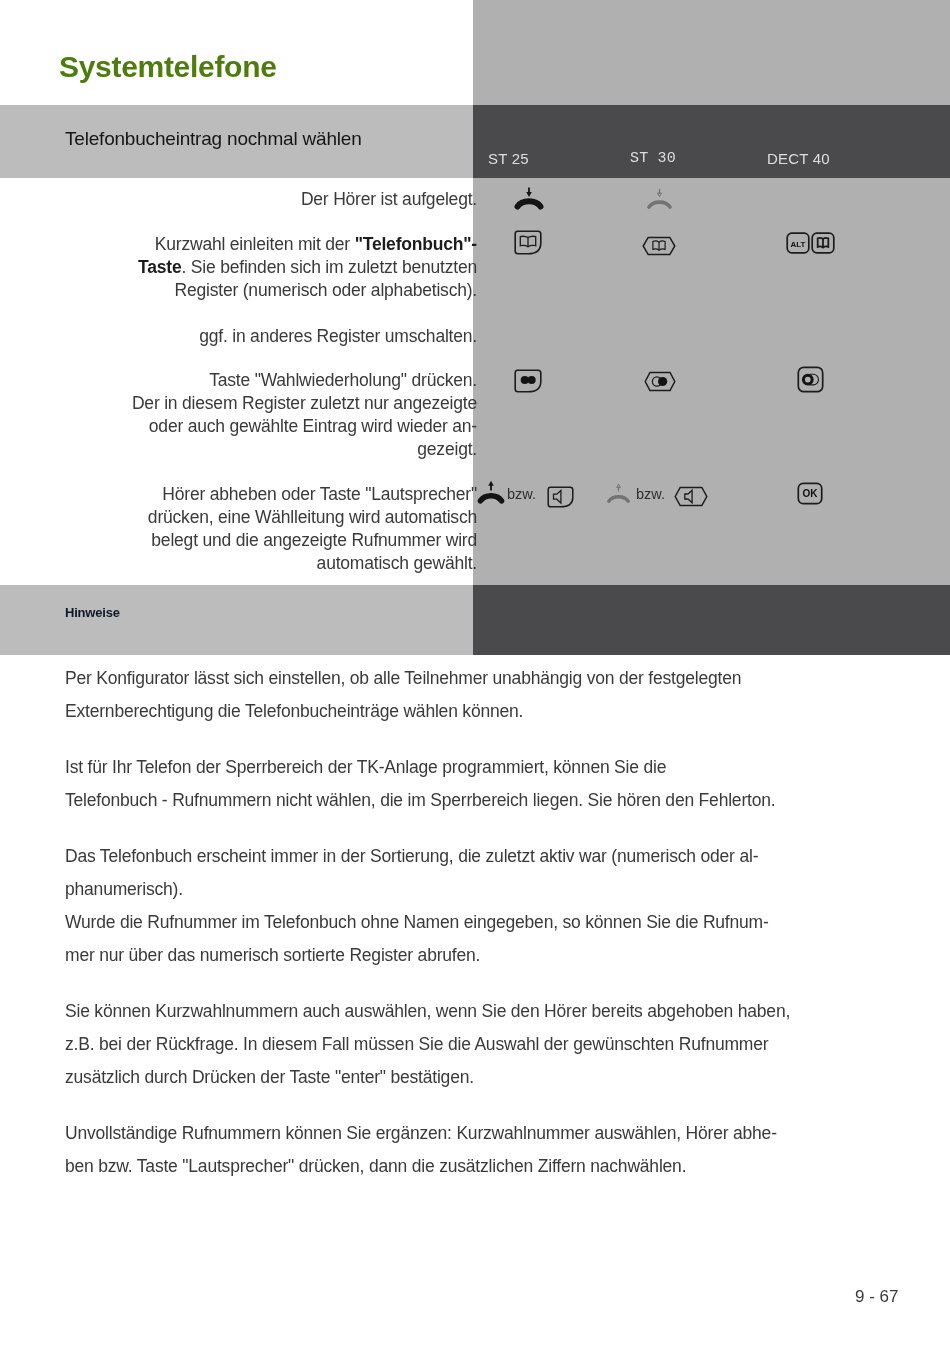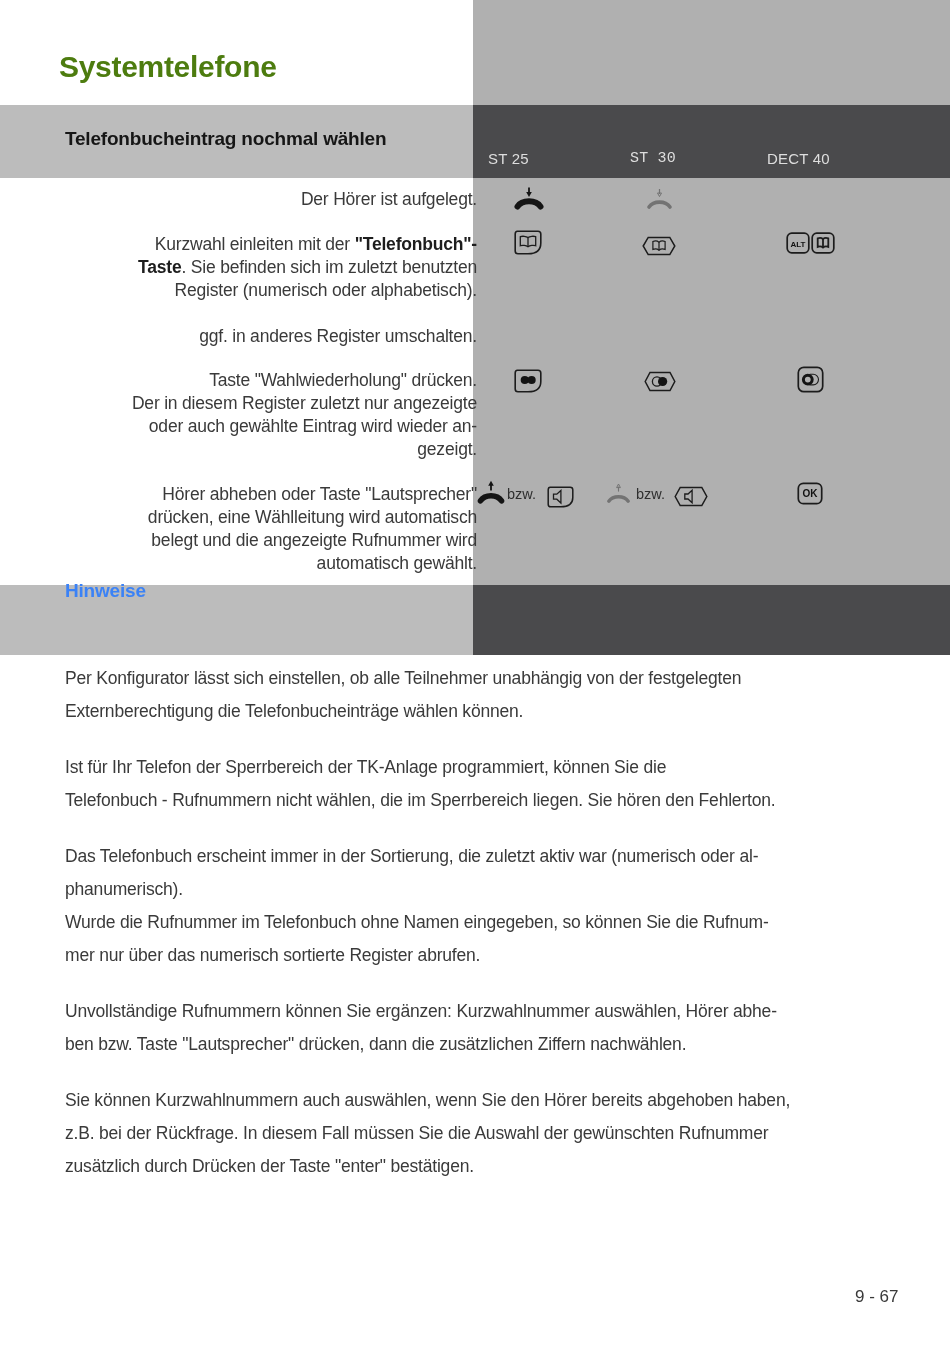--- a/index.html
+++ b/index.html
@@ -9,22 +9,22 @@
   }
   
   .right-col{position:absolute;left:473px;top:0;width:477px;height:585px;background:#b0b0b0;}
   .band-left{position:absolute;left:0;top:105px;width:473px;height:73px;background:#bcbcbc;}
   .band-right{position:absolute;left:473px;top:105px;width:477px;height:73px;background:#4a4a4c;}
   .hint-band-left{position:absolute;left:0;top:585px;width:473px;height:70px;background:#bcbcbc;}
   .hint-band-right{position:absolute;left:473px;top:585px;width:477px;height:70px;background:#4a4a4c;}
 
   
   .h1{position:absolute;left:59px;top:30px;font-size:30px;font-weight:bold;color:#4d7c0f;letter-spacing:-0.3px;}
-  .band-title{position:absolute;left:65px;top:128px;font-size:19px;font-weight:bold;color:#161616;letter-spacing:-0.2px;}
-  .hint-title{position:absolute;left:65px;top:580px;font-size:19px;font-weight:bold;color:#3b82f6;letter-spacing:-0.2px;}
+  .band-title{position:absolute;left:65px;top:128px;font-size:19px;font-weight:normal;color:#161616;letter-spacing:-0.2px;}
+  .hint-title{position:absolute;left:65px;top:605px;font-size:13px;font-weight:bold;color:#0f172a;letter-spacing:-0.2px;}
 
   .col-head{position:absolute;top:150px;font-size:15px;color:#dedede;letter-spacing:0.2px;}
   .col-head.c1{left:488px;}
   .col-head.c2{left:630px;font-family:Liberation Mono, monospace;}
   .col-head.c3{left:767px;}
 
   
   .step{
     position:absolute;left:65px;width:412px;margin:0;
     font-size:17.5px;line-height:23px;letter-spacing:-0.2px;color:#3a3a3a;
@@ -156,22 +156,22 @@
   <div class="hint-title">Hinweise</div>
   <div class="paras">
     <p>Per Konfigurator lässt sich einstellen, ob alle Teilnehmer unabhängig von der festgelegten
 Externberechtigung die Telefonbucheinträge wählen können.</p>
     <p>Ist für Ihr Telefon der Sperrbereich der TK-Anlage programmiert, können Sie die
 Telefonbuch - Rufnummern nicht wählen, die im Sperrbereich liegen. Sie hören den Fehlerton.</p>
     <p>Das Telefonbuch erscheint immer in der Sortierung, die zuletzt aktiv war (numerisch oder al-
 phanumerisch).
 Wurde die Rufnummer im Telefonbuch ohne Namen eingegeben, so können Sie die Rufnum-
 mer nur über das numerisch sortierte Register abrufen.</p>
-    <p>Unvollständige Rufnummern können Sie ergänzen: Kurzwahlnummer auswählen, Hörer abhe-
-ben bzw. Taste "Lautsprecher" drücken, dann die zusätzlichen Ziffern nachwählen.</p>
     <p>Sie können Kurzwahlnummern auch auswählen, wenn Sie den Hörer bereits abgehoben haben,
 z.B. bei der Rückfrage. In diesem Fall müssen Sie die Auswahl der gewünschten Rufnummer
 zusätzlich durch Drücken der Taste "enter" bestätigen.</p>
+    <p>Unvollständige Rufnummern können Sie ergänzen: Kurzwahlnummer auswählen, Hörer abhe-
+ben bzw. Taste "Lautsprecher" drücken, dann die zusätzlichen Ziffern nachwählen.</p>
   </div>
 
   <div class="page-num">9 - 67</div>
 
 </div>
 
 </body></html>

